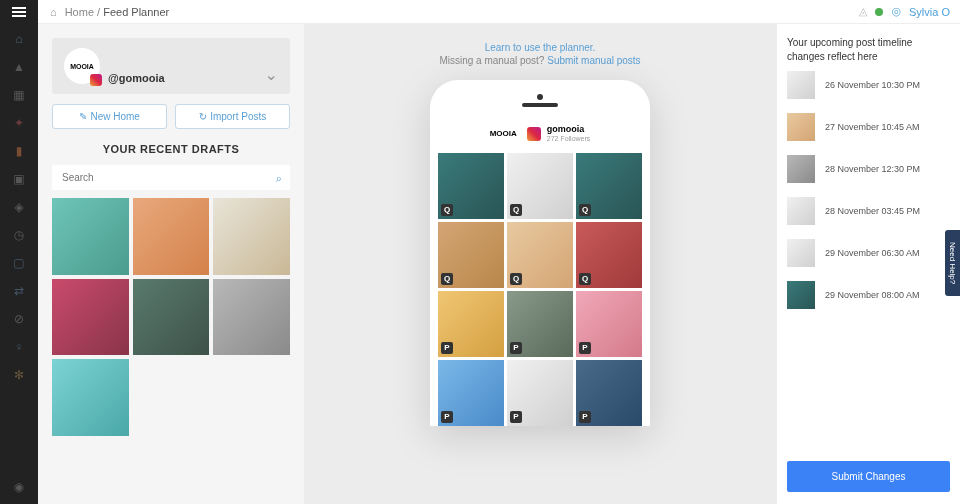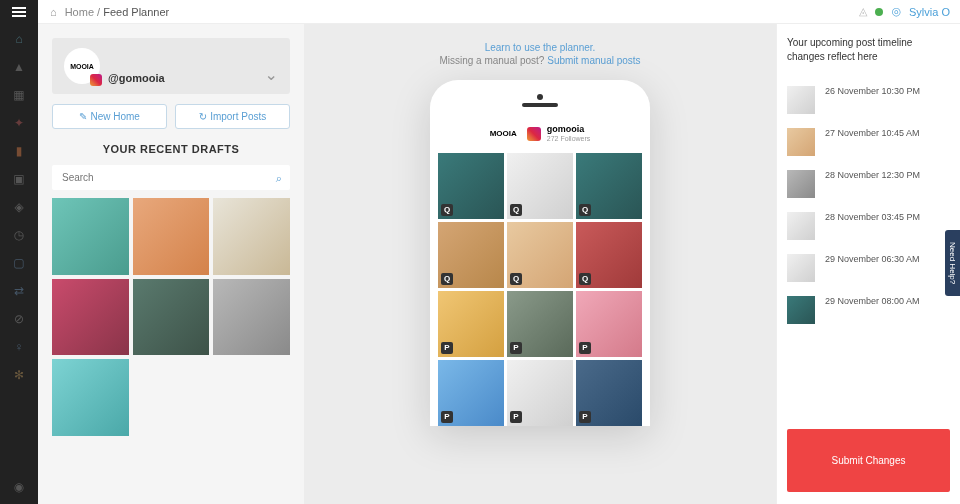--- a/index.html
+++ b/index.html
@@ -43,26 +43,26 @@
 .phone-profile{display:flex;align-items:center;gap:6px;padding:8px 10px 10px;justify-content:center}
 .brand-text{font-size:8px;font-weight:700;margin-right:4px}
 .ig-square{width:14px;height:14px;border-radius:3px;background:linear-gradient(45deg,#f09433,#e6683c,#dc2743,#cc2366,#bc1888)}
 .profile-info{display:flex;flex-direction:column;line-height:1.1}
 .profile-name{font-size:9px;font-weight:700}
 .profile-followers{font-size:7px;color:#999}
 .phone-grid{display:grid;grid-template-columns:repeat(3,1fr);gap:3px}
 .phone-cell{aspect-ratio:1;background:#ddd;position:relative;background-size:cover;background-position:center}
 .cell-badge{position:absolute;bottom:3px;left:3px;width:12px;height:12px;background:#333;color:#fff;font-size:8px;font-weight:700;display:flex;align-items:center;justify-content:center;border-radius:2px}
 .right-panel{width:184px;background:#fff;padding:12px 10px;border-left:1px solid #eee;display:flex;flex-direction:column}
-.timeline-title{font-size:10px;color:#333;line-height:1.4;margin-bottom:22px}
+.timeline-title{font-size:10px;color:#333;line-height:1.4;margin-bottom:7px}
 .timeline-list{flex:1;display:flex;flex-direction:column;gap:14px}
-.timeline-item{display:flex;align-items:flex-start;gap:10px}
+.timeline-item{display:flex;align-items:center;gap:10px}
 .timeline-thumb{width:28px;height:28px;background:#ccc;background-size:cover;flex-shrink:0}
 .timeline-date{font-size:9px;color:#555}
-.submit-btn{background:#ef4444;color:#fff;border:none;padding:26px;font-size:10px;border-radius:2px;cursor:pointer;margin-top:auto}
+.submit-btn{background:#3b82f6;color:#fff;border:none;padding:10px;font-size:10px;border-radius:2px;cursor:pointer;margin-top:auto}
 .help-tab{position:absolute;right:0;top:230px;background:#2a3f5f;color:#fff;font-size:8px;padding:12px 3px;writing-mode:vertical-rl;cursor:pointer;border-radius:3px 0 0 3px}
 
 .c1{background:linear-gradient(135deg,#6ec5b8,#4a9c8e)}
 .c2{background:linear-gradient(135deg,#e8a87c,#d4824a)}
 .c3{background:linear-gradient(135deg,#e8e4d8,#c9b896)}
 .c4{background:linear-gradient(135deg,#c94b6c,#8a3449)}
 .c5{background:linear-gradient(135deg,#5a7a6e,#3d5248)}
 .c6{background:linear-gradient(135deg,#b8b8b8,#8a8a8a)}
 .c7{background:linear-gradient(135deg,#7dd3d3,#4aa8a8)}
 .c8{background:linear-gradient(135deg,#3a7a7a,#2a5555)}

